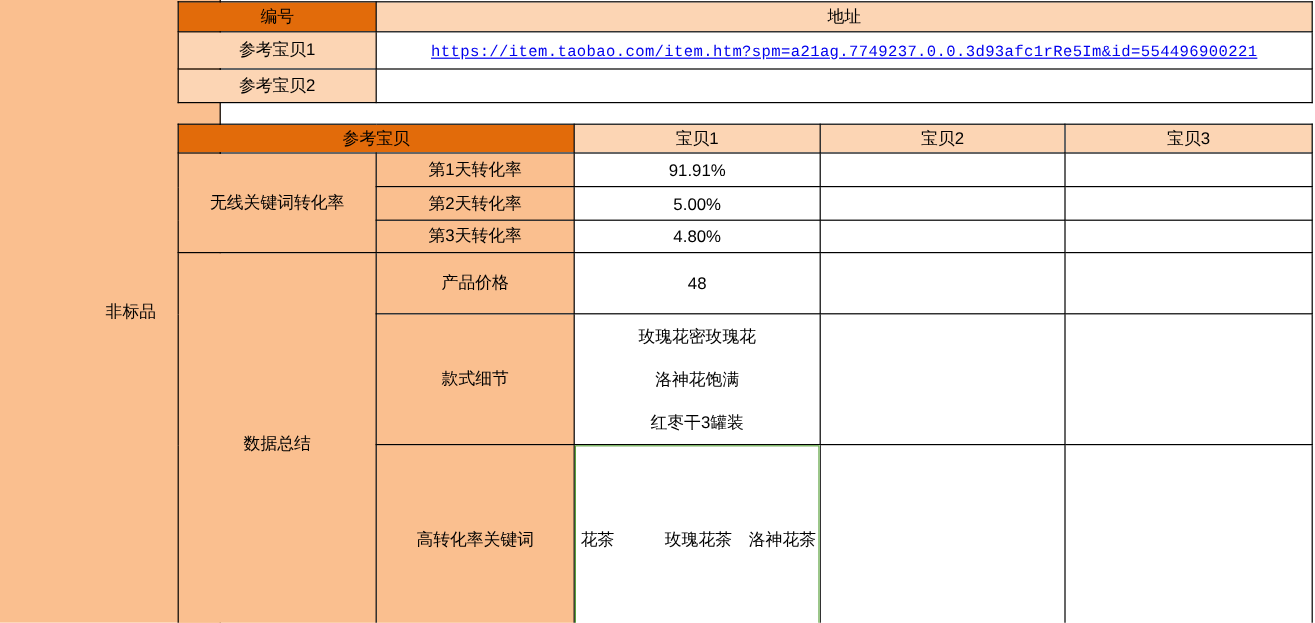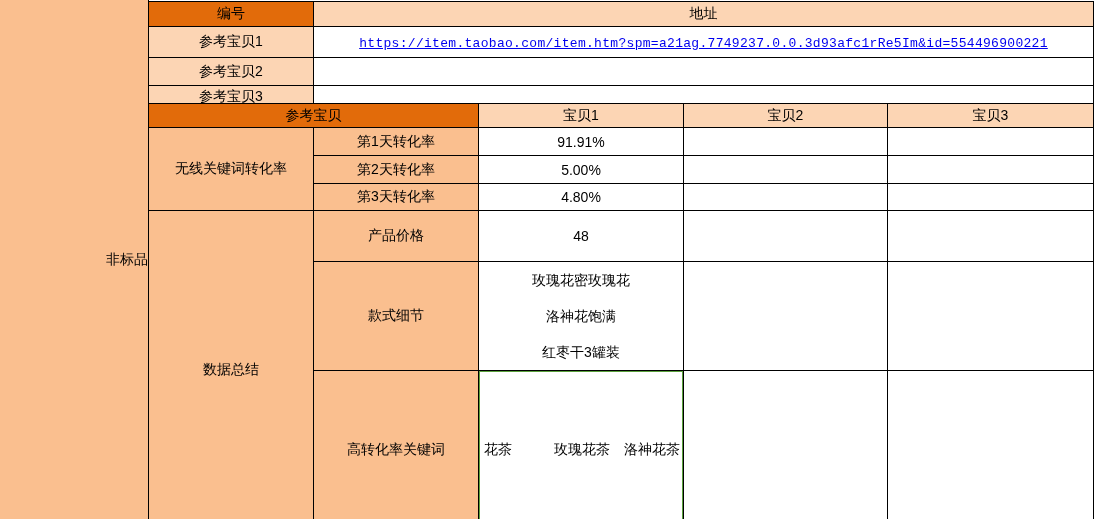--- a/index.html
+++ b/index.html
@@ -15,22 +15,23 @@
     width:1096px;height:519px;overflow:hidden;position:relative;
     background:#ffffff;
     font-family:"Liberation Sans","DejaVu Sans",sans-serif;
     color:#000;
   }
   .stage{position:absolute;inset:0;}
   .left-cell{
     position:absolute;left:0;top:0;width:148px;height:519px;
     background:var(--peach-medium);
     border-right:1px solid var(--grid-black);
-    display:flex;align-items:center;justify-content:flex-end;
+    display:flex;align-items:center;justify-content:center;
     font-size:14px;
+    padding-left:35px;
   }
   table.tbl{
     position:absolute;border-collapse:collapse;table-layout:fixed;
     font-size:14px;
   }
   table.tbl td{
     border:1px solid var(--grid-black);
     padding:0;vertical-align:middle;text-align:center;
     overflow:hidden;
   }
@@ -91,24 +92,20 @@
     <tr class="rA2">
       <td class="lbl-light">参考宝贝1</td>
       <td class="url-cell">
         <a class="link">https://item.taobao.com/item.htm?spm=a21ag.7749237.0.0.3d93afc1rRe5Im&amp;id=554496900221</a>
       </td>
     </tr>
     <tr class="rA3">
       <td class="lbl-light">参考宝贝2</td>
       <td class="url-cell"></td>
     </tr>
-    <tr class="rA4">
-      <td class="lbl-light">参考宝贝3</td>
-      <td class="url-cell"></td>
-    </tr>
   </tbody>
     </table>
 
   <table class="tbl" id="tableB">
     <colgroup>
       <col style="width:165px">
         <col style="width:165px">
       <col style="width:205px">
         <col style="width:204px">
         <col style="width:206px">

